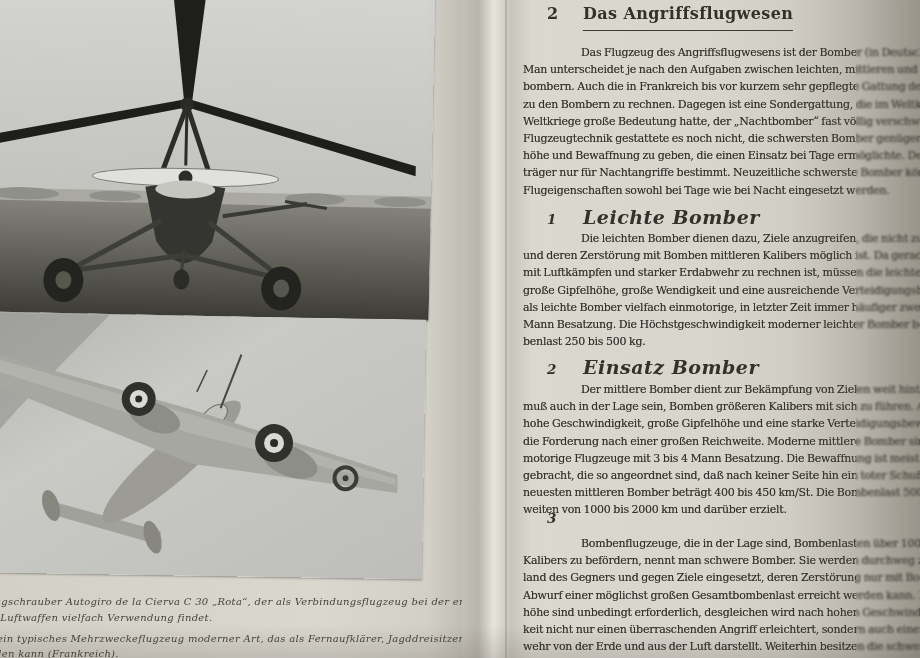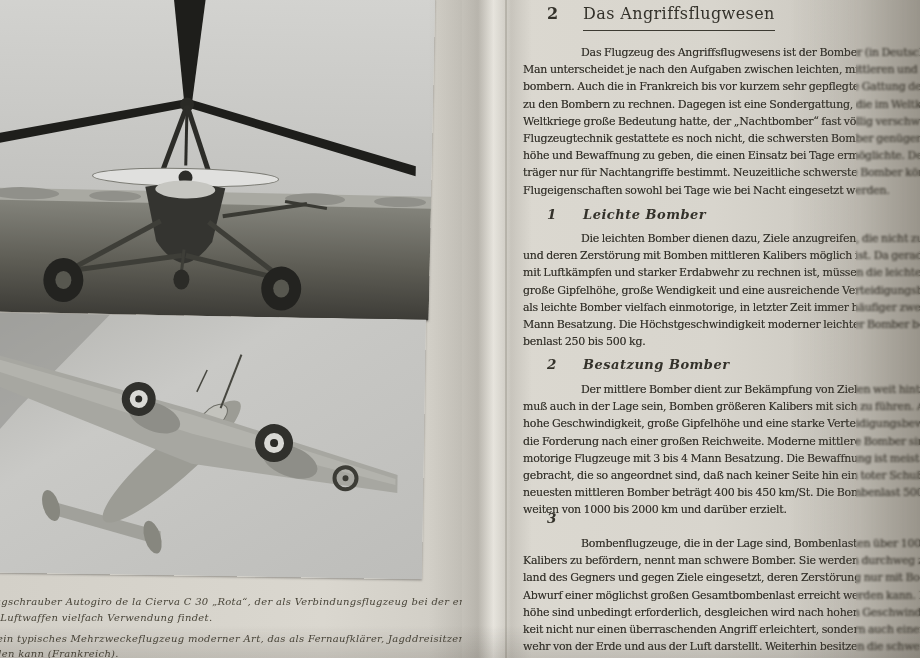--- a/index.html
+++ b/index.html
@@ -13,25 +13,25 @@
   .photo svg{display:block;width:100%;height:100%;}
   .caption{position:absolute;left:-10px;width:480px;color:#474337;
        font-style:italic;font-size:10px;line-height:12px;white-space:nowrap;letter-spacing:.3px;}
   .rcol{position:absolute;left:523px;top:0;width:430px;color:#33312a;}
   .blk{position:absolute;left:0;width:430px;}
   .tl{white-space:nowrap;font-size:11px;line-height:17.2px;height:17.2px;
       letter-spacing:-.25px;word-spacing:-.5px;text-shadow:0 0 .5px rgba(52,49,42,.55);}
   .tl.first{padding-left:58px;}
   .chap{top:4px;display:flex;align-items:flex-start;}
   .chap .num{font-weight:bold;font-size:16px;margin-left:24px;width:36px;}
-  .chap .ttl{font-weight:normal;font-size:16px;letter-spacing:.4px;
+  .chap .ttl{font-weight:bold;font-size:16px;letter-spacing:.4px;
       border-bottom:1.6px solid #3c3a32;padding-bottom:7px;}
   .sech{display:flex;align-items:baseline;font-weight:bold;font-style:italic;}
   .sech .num{font-size:13.5px;margin-left:24px;width:36px;font-style:italic;}
-  .sech .ttl{font-size:13px;letter-spacing:.5px;}
+  .sech .ttl{font-size:19px;letter-spacing:.5px;}
   .gutter{position:absolute;left:428px;top:0;width:104px;height:658px;pointer-events:none;
       background:linear-gradient(to right,rgba(75,70,62,0) 0%,rgba(75,70,62,.10) 30%,
       rgba(75,70,62,.22) 48%,rgba(253,251,246,.38) 63%,rgba(75,70,62,.13) 80%,rgba(75,70,62,0) 100%);}
   .crease{position:absolute;left:505px;top:0;width:2px;height:658px;background:rgba(90,85,75,.22);pointer-events:none;}
   .edge-right{position:absolute;left:790px;top:0;width:130px;height:658px;pointer-events:none;
       background:linear-gradient(to right,rgba(108,98,85,0) 0%,rgba(108,98,85,.16) 55%,rgba(92,85,72,.36) 100%);}
   .edge-bottom{position:absolute;left:0;top:626px;width:920px;height:32px;pointer-events:none;
       background:linear-gradient(to bottom,rgba(70,65,58,0),rgba(70,65,58,.17));}
   .blurstrip{position:absolute;left:856px;top:0;width:64px;height:658px;pointer-events:none;backdrop-filter:blur(1px);}
 </style>
@@ -181,21 +181,21 @@
       <div class="tl">und deren Zerstörung mit Bomben mittleren Kalibers möglich ist. Da gerade in diesen</div>
       <div class="tl">mit Luftkämpfen und starker Erdabwehr zu rechnen ist, müssen die leichten Bomber über</div>
       <div class="tl">große Gipfelhöhe, große Wendigkeit und eine ausreichende Verteidigungsbewaffnung ver</div>
       <div class="tl">als leichte Bomber vielfach einmotorige, in letzter Zeit immer häufiger zweimotorige</div>
       <div class="tl">Mann Besatzung. Die Höchstgeschwindigkeit moderner leichter Bomber beträgt bis zu 4</div>
       <div class="tl">benlast 250 bis 500 kg.</div>
     </div>
 
     <div class="blk sech" style="top:356px;">
       <span class="num">2</span>
-      <span class="ttl">Besatzung Bomber</span>
+      <span class="ttl">Einsatz Bomber</span>
     </div>
     <div class="blk" style="top:381px;">
       <div class="tl first">Der mittlere Bomber dient zur Bekämpfung von Zielen weit hinter der</div>
       <div class="tl">muß auch in der Lage sein, Bomben größeren Kalibers mit sich zu führen. Auch für den</div>
       <div class="tl">hohe Geschwindigkeit, große Gipfelhöhe und eine starke Verteidigungsbewaffnung unerläßl</div>
       <div class="tl">die Forderung nach einer großen Reichweite. Moderne mittlere Bomber sind mit zwei</div>
       <div class="tl">motorige Flugzeuge mit 3 bis 4 Mann Besatzung. Die Bewaffnung ist meist in</div>
       <div class="tl">gebracht, die so angeordnet sind, daß nach keiner Seite hin ein toter Schußwinkel bleibt. Die</div>
       <div class="tl">neuesten mittleren Bomber beträgt 400 bis 450 km/St. Die Bombenlast 500 bis 800 kg</div>
       <div class="tl">weiten von 1000 bis 2000 km und darüber erzielt.</div>

